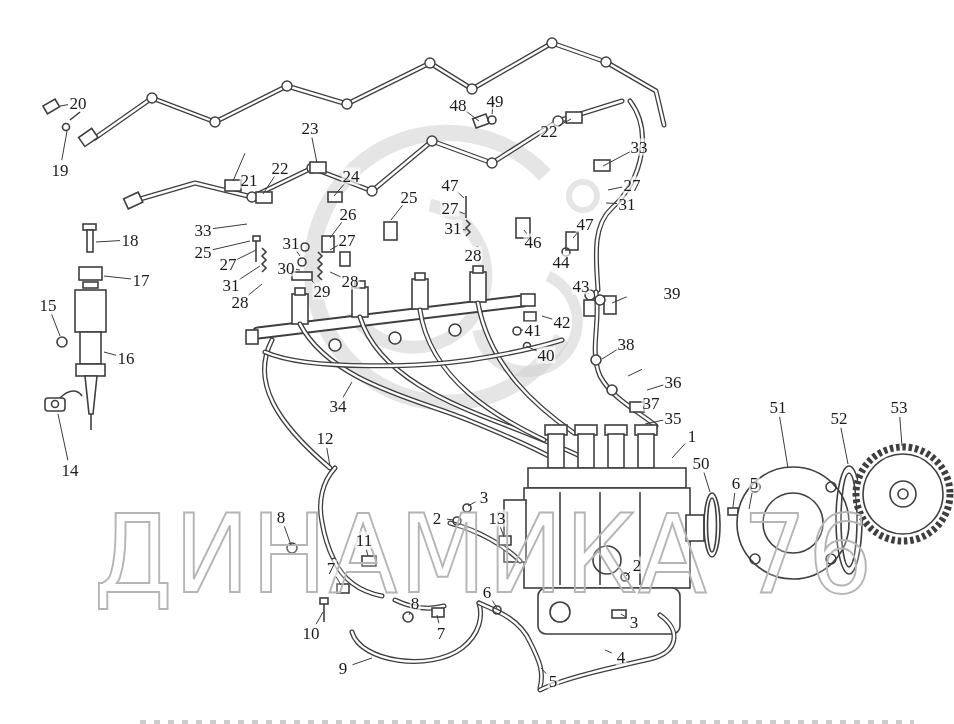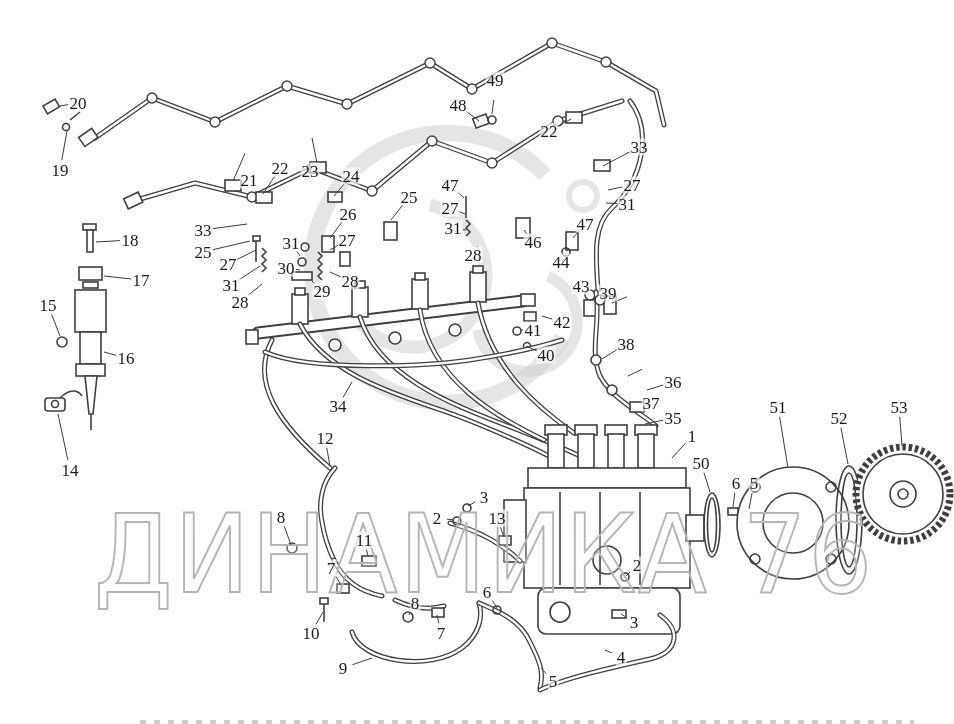--- a/index.html
+++ b/index.html
@@ -334,49 +334,49 @@
   <div class="layer" id="callout-layer">
       <div class="callout" style="left: 78px; top: 103px;">20</div>
       <div class="callout" style="left: 60px; top: 170px;">19</div>
       <div class="callout" style="left: 130px; top: 240px;">18</div>
       <div class="callout" style="left: 141px; top: 280px;">17</div>
       <div class="callout" style="left: 48px; top: 305px;">15</div>
       <div class="callout" style="left: 126px; top: 358px;">16</div>
       <div class="callout" style="left: 70px; top: 470px;">14</div>
       <div class="callout" style="left: 249px; top: 144px; margin-top: 36px;">21</div>
       <div class="callout" style="left: 280px; top: 168px;">22</div>
-      <div class="callout" style="left: 310px; top: 128px; margin-top: 43px;">23</div>
+      <div class="callout" style="left: 310px; top: 128px;">23</div>
       <div class="callout" style="left: 351px; top: 176px;">24</div>
       <div class="callout" style="left: 203px; top: 230px;">33</div>
       <div class="callout" style="left: 203px; top: 252px;">25</div>
       <div class="callout" style="left: 228px; top: 264px;">27</div>
       <div class="callout" style="left: 231px; top: 285px;">31</div>
       <div class="callout" style="left: 240px; top: 302px;">28</div>
       <div class="callout" style="left: 348px; top: 214px;">26</div>
       <div class="callout" style="left: 347px; top: 240px;">27</div>
       <div class="callout" style="left: 291px; top: 243px;">31</div>
       <div class="callout" style="left: 286px; top: 268px;">30</div>
       <div class="callout" style="left: 322px; top: 291px;">29</div>
       <div class="callout" style="left: 350px; top: 281px;">28</div>
       <div class="callout" style="left: 409px; top: 197px;">25</div>
       <div class="callout" style="left: 450px; top: 185px;">47</div>
       <div class="callout" style="left: 450px; top: 208px;">27</div>
       <div class="callout" style="left: 453px; top: 228px;">31</div>
       <div class="callout" style="left: 473px; top: 255px;">28</div>
       <div class="callout" style="left: 458px; top: 105px;">48</div>
-      <div class="callout" style="left: 495px; top: 80px;">49</div>
+      <div class="callout" style="left: 495px; top: 101px;">49</div>
       <div class="callout" style="left: 549px; top: 131px;">22</div>
       <div class="callout" style="left: 639px; top: 147px;">33</div>
       <div class="callout" style="left: 632px; top: 185px;">27</div>
       <div class="callout" style="left: 627px; top: 204px;">31</div>
       <div class="callout" style="left: 533px; top: 242px;">46</div>
       <div class="callout" style="left: 585px; top: 224px;">47</div>
       <div class="callout" style="left: 561px; top: 262px;">44</div>
       <div class="callout" style="left: 581px; top: 286px;">43</div>
-      <div class="callout" style="left: 608px; top: 293px;">39</div>
+      <div class="callout" style="left: 672px; top: 293px;">39</div>
       <div class="callout" style="left: 562px; top: 322px;">42</div>
       <div class="callout" style="left: 533px; top: 330px;">41</div>
       <div class="callout" style="left: 546px; top: 355px;">40</div>
       <div class="callout" style="left: 626px; top: 344px;">38</div>
       <div class="callout" style="left: 651px; top: 365px; margin-top: 38px;">37</div>
       <div class="callout" style="left: 673px; top: 382px;">36</div>
       <div class="callout" style="left: 673px; top: 418px;">35</div>
       <div class="callout" style="left: 338px; top: 406px;">34</div>
       <div class="callout" style="left: 325px; top: 438px;">12</div>
       <div class="callout" style="left: 692px; top: 436px;">1</div>

